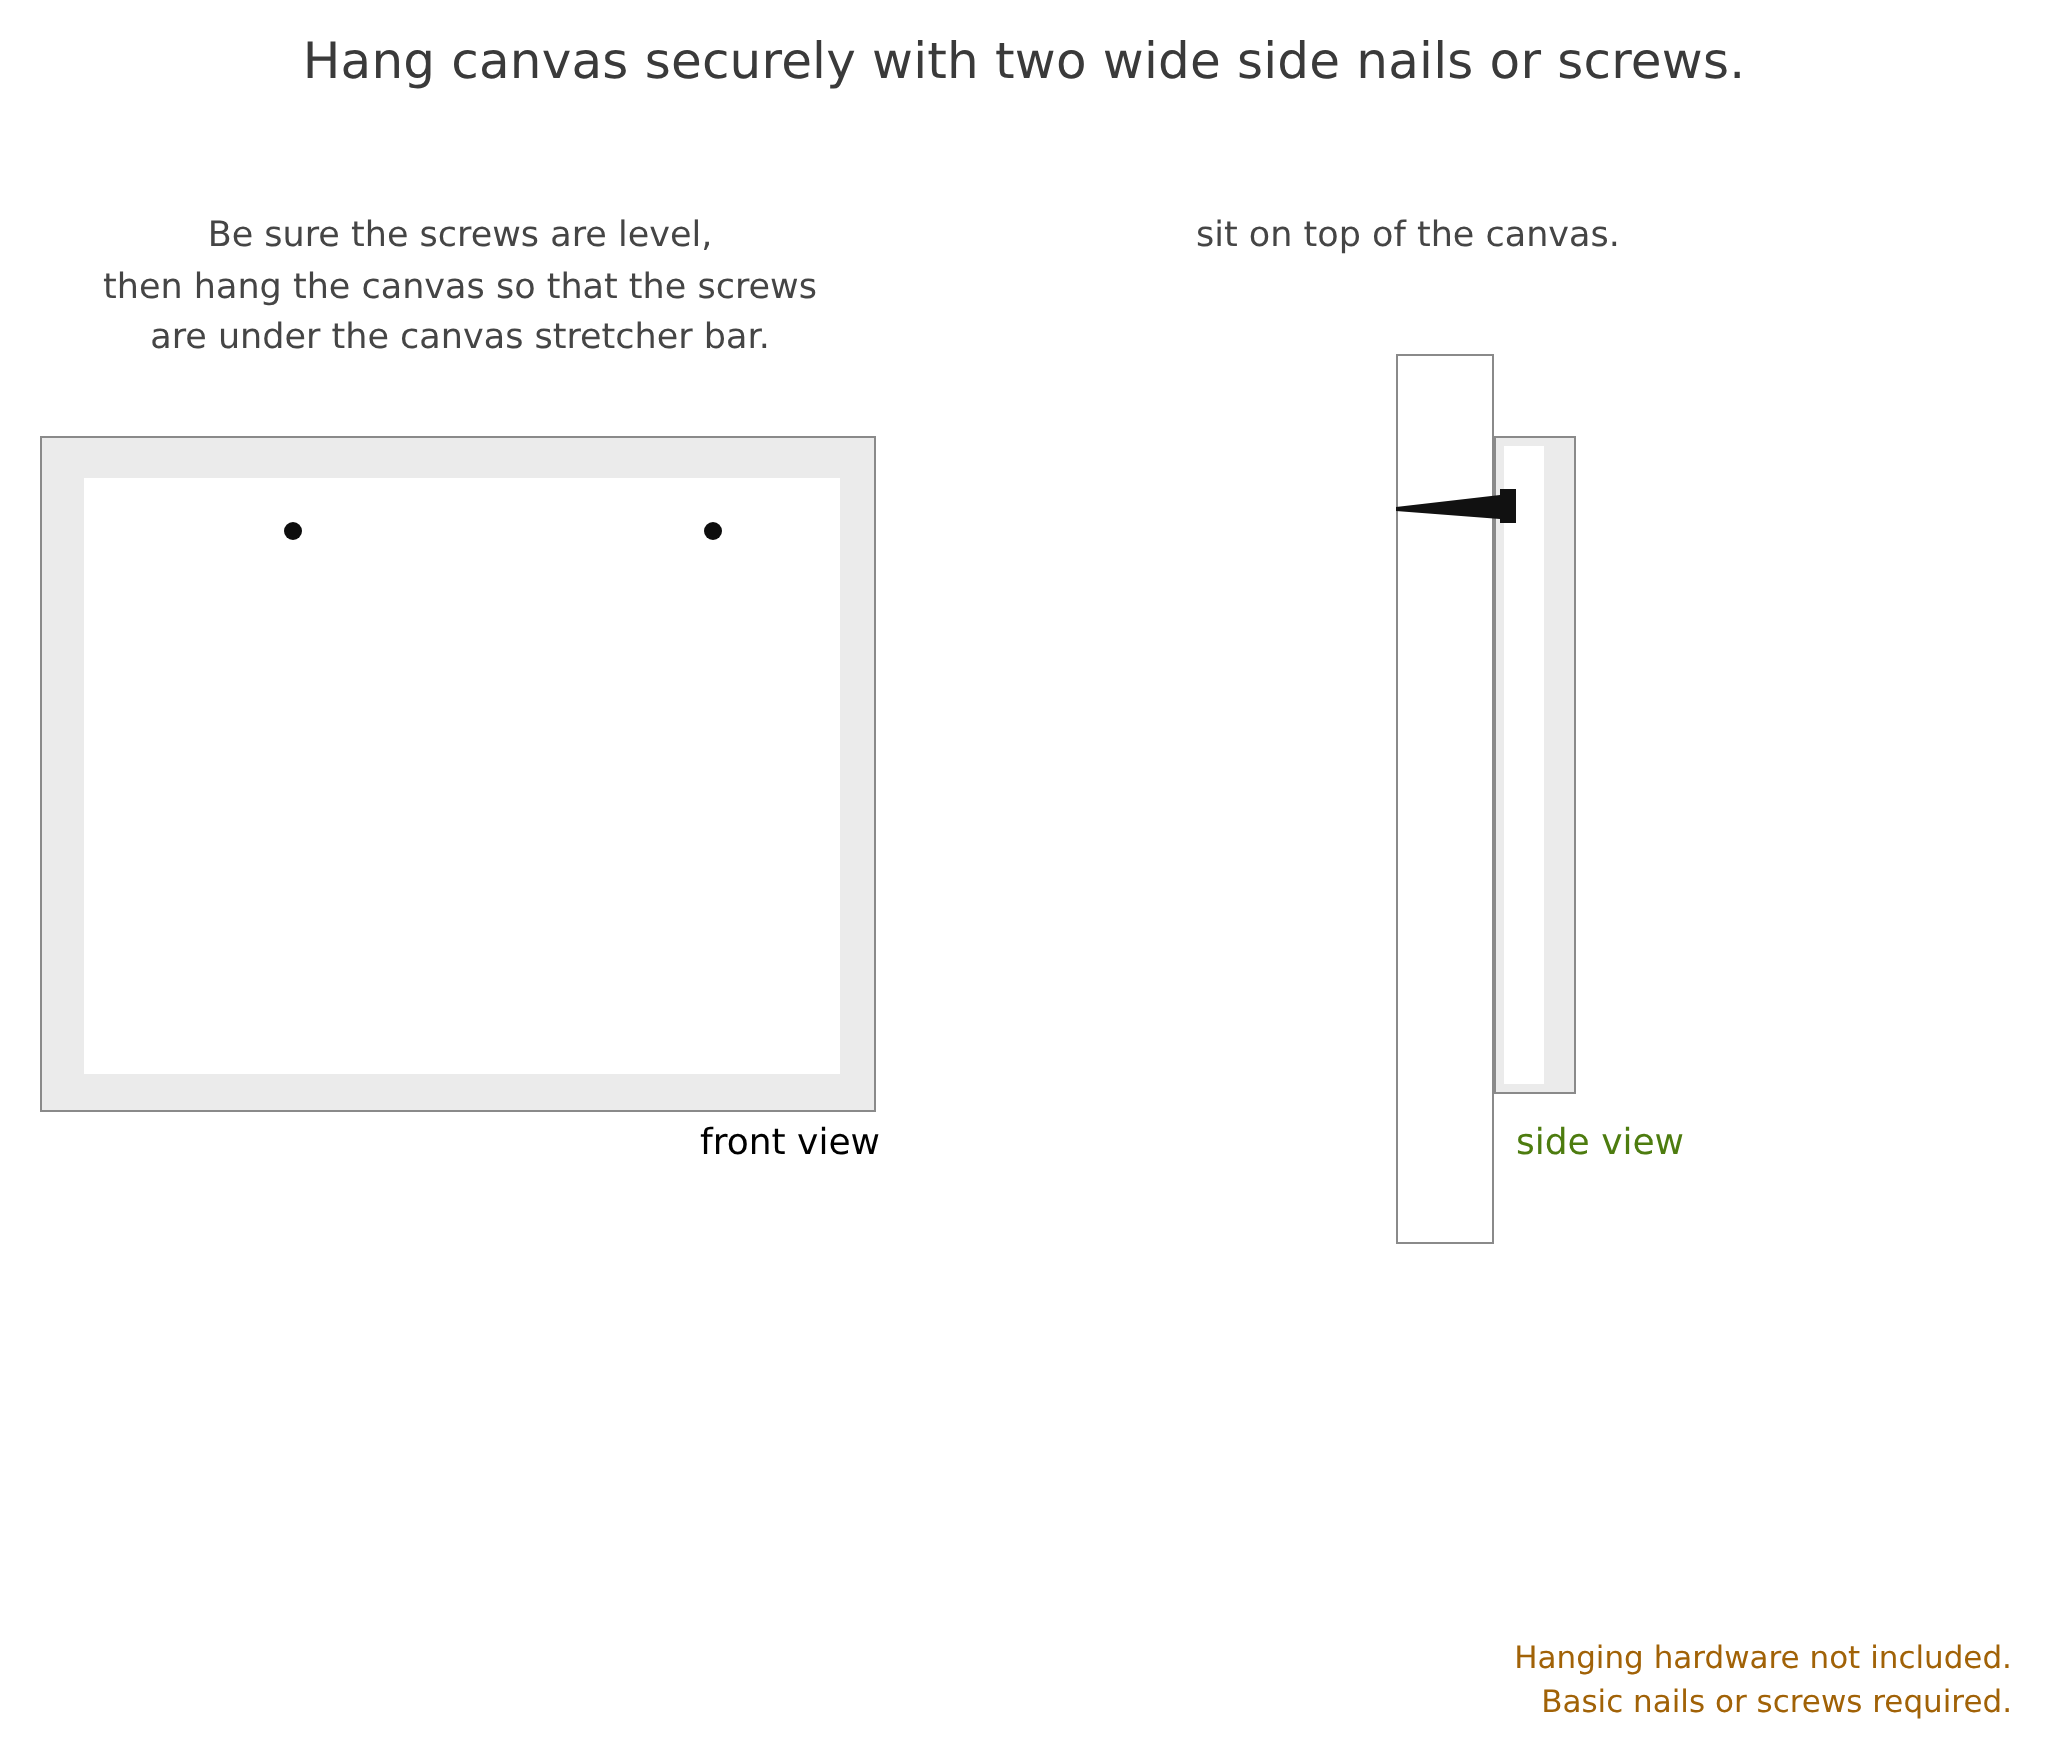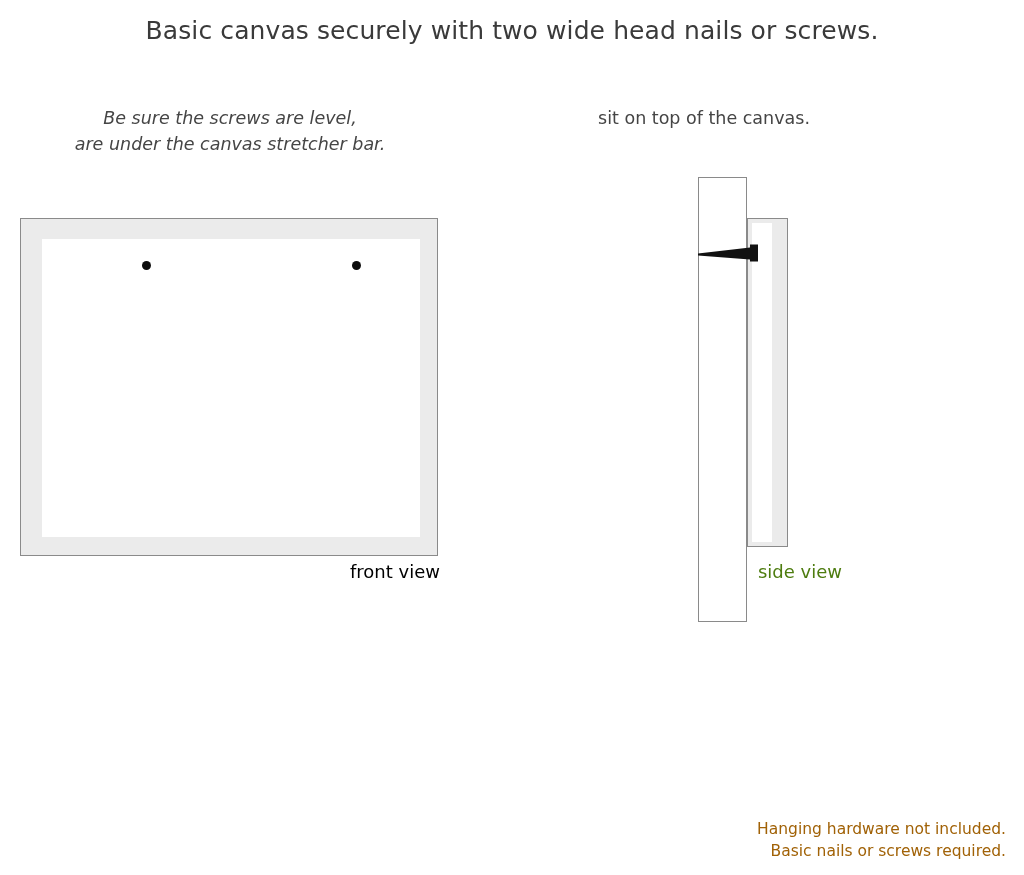--- a/index.html
+++ b/index.html
@@ -38,21 +38,20 @@
     text-align: center;
     font-size: 17.5px;
     line-height: 25.5px;
     color: #454545;
     white-space: nowrap;
   }
   #caption-front {
     left: 20px;
     top: 106px;
     width: 420px;
-    font-style: italic;
   }
   #caption-side {
     left: 584px;
     top: 106px;
     width: 240px;
   }
   .caption div { display: block; }
 
   
   #front-view-group {
@@ -158,24 +157,25 @@
     text-align: right;
     font-size: 15.5px;
     line-height: 22px;
     color: #a16207;
   }
   #footer-note div { display: block; }
 </style>
 </head>
 <body>
 
-<div class="abs" id="headline">Basic canvas securely with two wide head nails or screws.</div>
+<div class="abs" id="headline">Hang canvas securely with two wide side nails or screws.</div>
 
 <div class="abs caption" id="caption-front">
   <div>Be sure the screws are level,</div>
+  <div>then hang the canvas so that the screws</div>
   <div>are under the canvas stretcher bar.</div>
 </div>
 
 <div class="abs caption" id="caption-side">
   <div>sit on top of the canvas.</div>
 </div>
 
 <div class="abs" id="front-view-group">
 
   <div id="front-frame">

